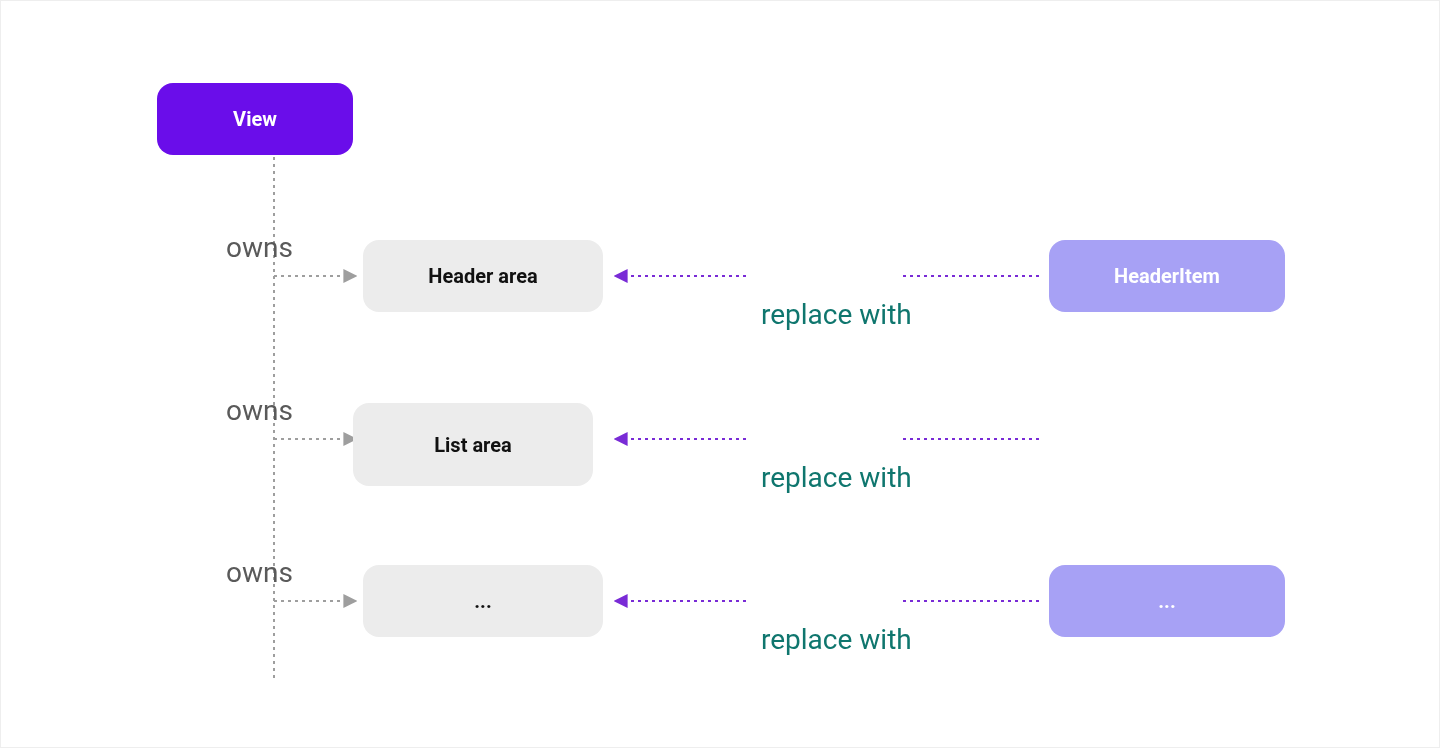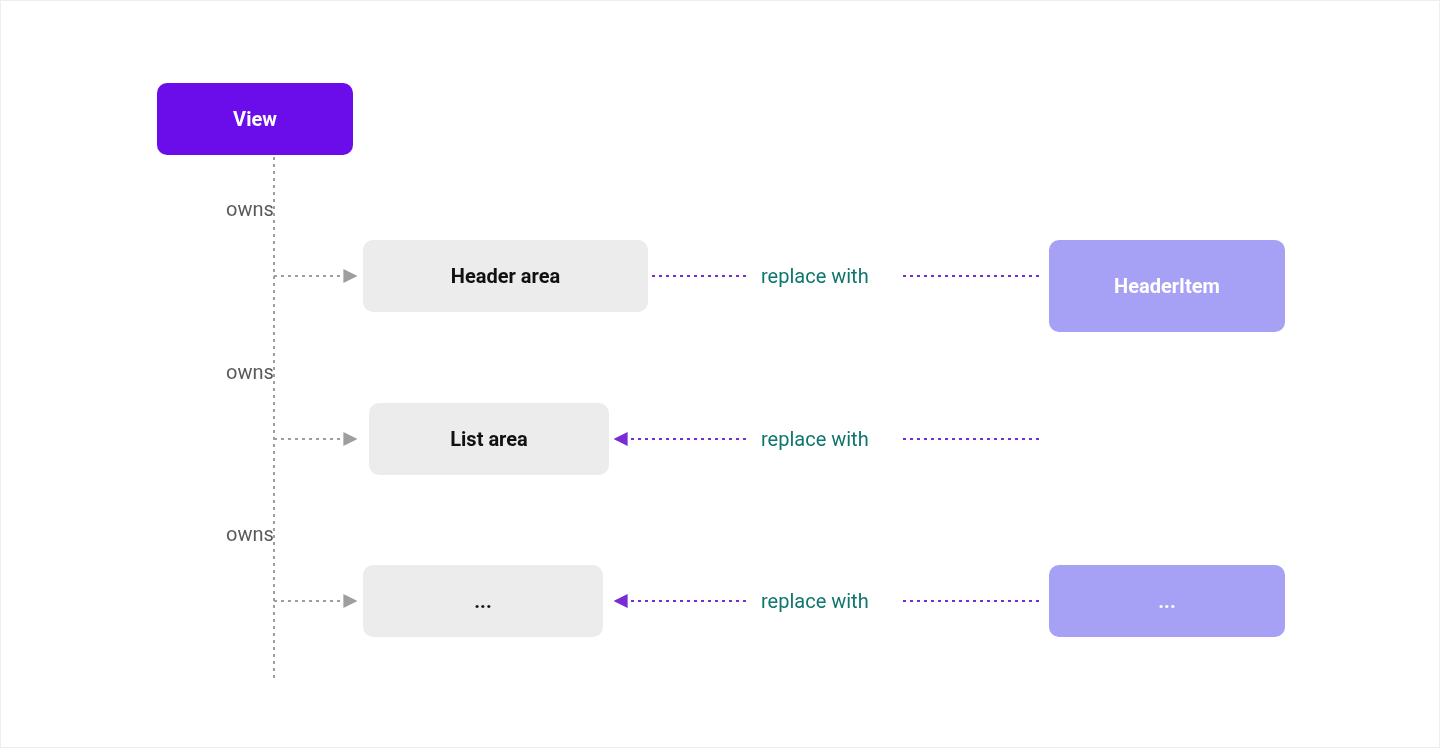--- a/index.html
+++ b/index.html
@@ -13,40 +13,41 @@
     height: 748px;
     border: 1px solid #eee;
     position: relative;
     background: #fff;
   }
   .node {
     position: absolute;
     display: flex;
     align-items: center;
     justify-content: center;
-    border-radius: 10px;
+    border-radius: 16px;
     font-weight: 700;
     font-size: 20px;
   }
   .node-primary {
     background: #6a0dea;
     color: #fff;
   }
   .node-area {
     background: #ececec;
     color: #111;
   }
   .node-comp {
     background: #a7a1f5;
     color: #fff;
   }
   .label {
     position: absolute;
-    font-size: 20px;
+    font-size: 28px;
     white-space: nowrap;
+    margin-top: 34px;
   }
   .label-owns { color: #5a5a5a; }
   .label-replace { color: #0f766e; }
   svg.lines {
     position: absolute;
     left: 0; top: 0;
     width: 1440px; height: 748px;
     pointer-events: none;
   }
 </style>
@@ -85,29 +86,29 @@
   </svg>
 
   <div class="node node-primary" style="left:156px; top:82px; width:196px; height:72px;">
     <span>View</span>
   </div>
 
   <div class="label label-owns" style="left:225px; top:196px;">owns</div>
   <div class="label label-owns" style="left:225px; top:359px;">owns</div>
   <div class="label label-owns" style="left:225px; top:521px;">owns</div>
 
-  <div class="node node-area" style="left:362px; top:239px; width:285px; height:72px;">
+  <div class="node node-area" style="left:362px; top:239px; width:240px; height:72px;">
     <span>Header  area</span>
   </div>
   <div class="label label-replace" style="left:760px; top:263px;">replace with</div>
-  <div class="node node-comp" style="left:1048px; top:239px; width:236px; height:92px;">
+  <div class="node node-comp" style="left:1048px; top:239px; width:236px; height:72px;">
     <span>HeaderItem</span>
   </div>
 
-  <div class="node node-area" style="left:368px; top:402px; width:240px; height:72px;">
+  <div class="node node-area" style="left:352px; top:402px; width:240px; height:83px;">
     <span>List area</span>
   </div>
   <div class="label label-replace" style="left:760px; top:426px;">replace with</div>
 
   <div class="node node-area" style="left:362px; top:564px; width:240px; height:72px;">
     <span>...</span>
   </div>
   <div class="label label-replace" style="left:760px; top:588px;">replace with</div>
   <div class="node node-comp" style="left:1048px; top:564px; width:236px; height:72px;">
     <span>...</span>

